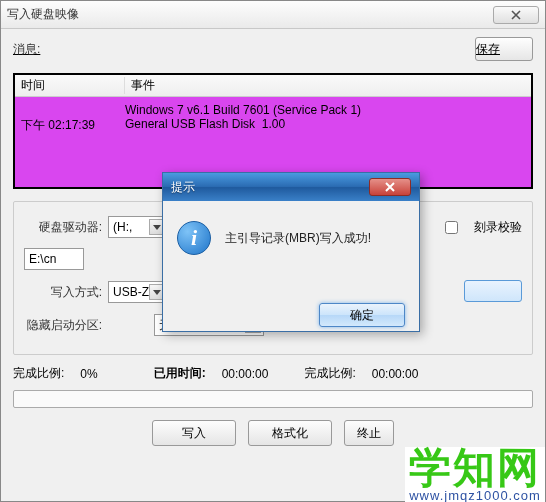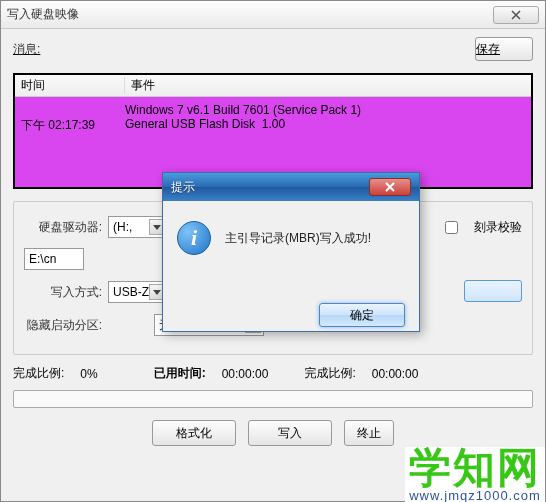--- a/index.html
+++ b/index.html
@@ -145,24 +145,24 @@
     <span>0%</span>
     <span style="margin-left:40px;font-weight:bold;">已用时间:</span>
     <span>00:00:00</span>
     <span style="margin-left:20px;">完成比例:</span>
     <span>00:00:00</span>
   </div>
   <div class="bar"></div>
 
   <div class="bottom-buttons">
     <div class="grey-btn">
-        <span>格式化</span>
+        <span>写入</span>
       </div>
     <div class="grey-btn">
-        <span>写入</span>
+        <span>格式化</span>
       </div>
     <div class="grey-btn" style="width:50px;">
         <span>终止</span>
       </div>
   </div>
 </div>
 
 <div class="popup">
   <div class="popup-titlebar">
     <span class="popup-title">提示</span>

